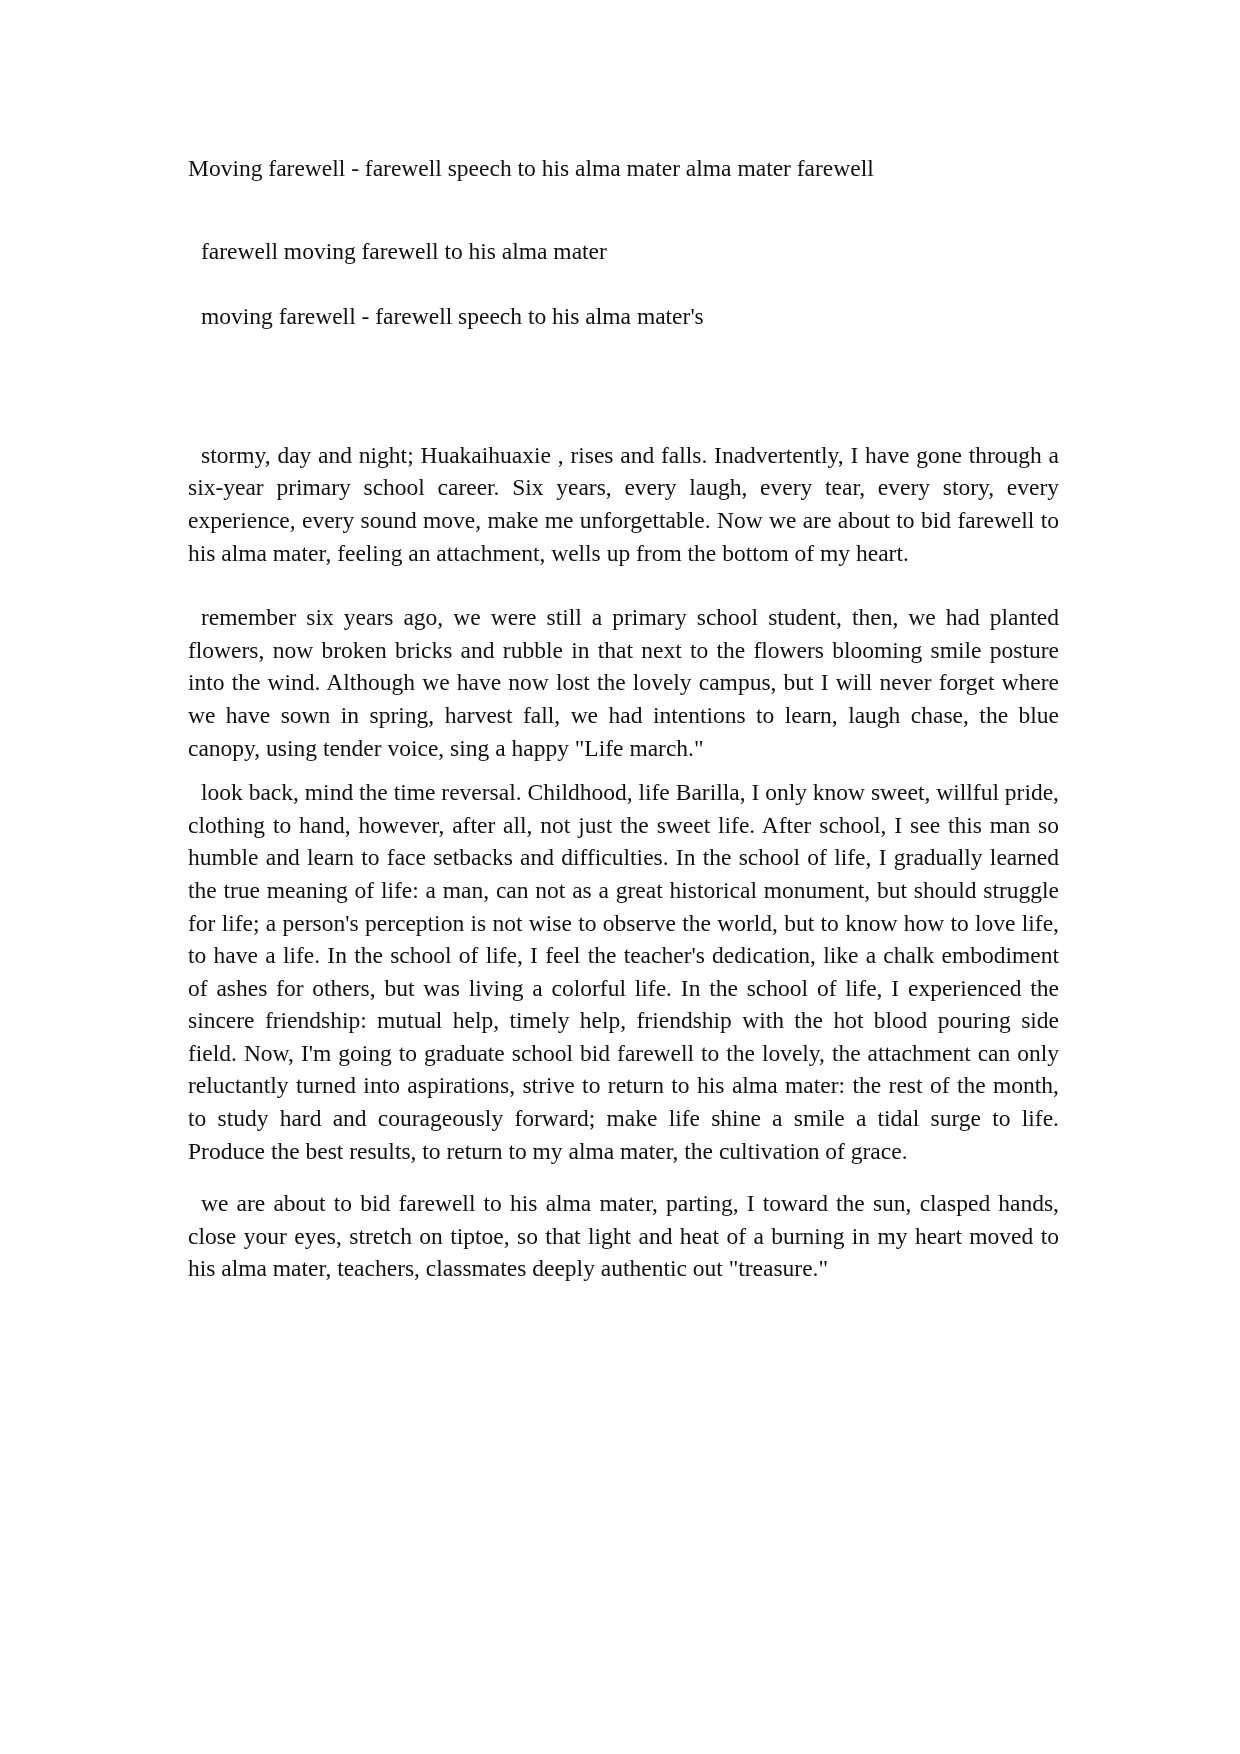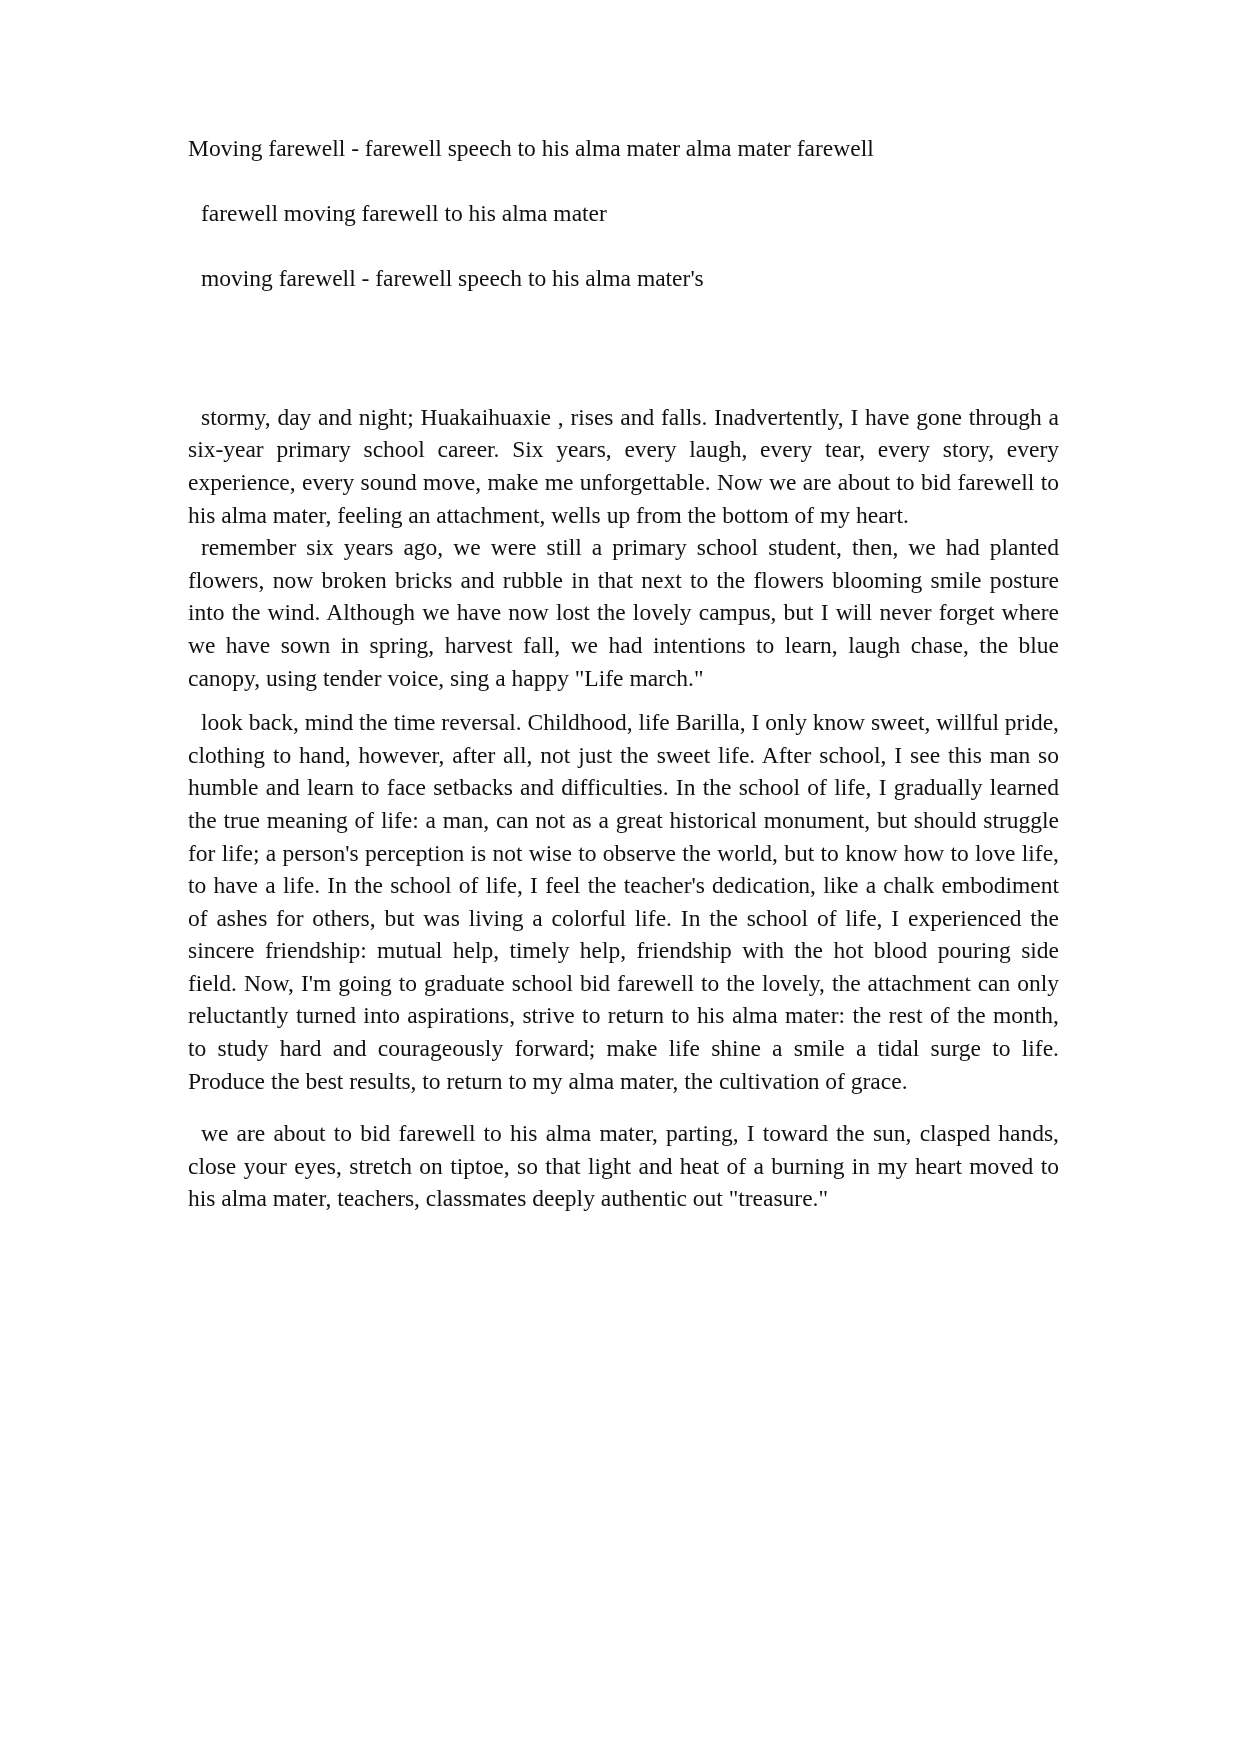--- a/index.html
+++ b/index.html
@@ -9,50 +9,50 @@
     }
     body {
       width: 1240px;
       height: 1754px;
       position: relative;
       overflow: hidden;
     }
     .page {
       position: absolute;
       left: 188px;
-      top: 132px;
+      top: 152px;
       width: 871px;
       font-family: "Liberation Serif", "DejaVu Serif", serif;
       font-size: 23.5px;
       color: #111111;
       line-height: 32.6px;
     }
     .title {
       margin: 0;
       white-space: nowrap;
       line-height: 32.6px;
     }
     .sub {
       margin: 0;
       padding-left: 13px;
     }
-    .sub1 { margin-top: 32px; }
+    .sub1 { margin-top: 50px; }
     .sub2 { margin-top: 33px; }
     .sub3 { margin-top: 33px; }
     .body-para {
       margin: 0;
       text-align: justify;
       text-align-last: left;
     }
     .body-para .indent {
       display: inline-block;
       width: 13px;
     }
     .p1 { margin-top: 106px; }
-    .p2 { }
+    .p2 { margin-top: 32px; }
     .p3 { margin-top: 12px; }
     .p4 { margin-top: 20px; }
   </style>
 </head>
 <body>
 
 <div class="page">
   <p class="title">Moving farewell - farewell speech to his alma mater alma mater farewell</p>
 
   <p class="sub sub1">farewell moving farewell to his alma mater</p>

